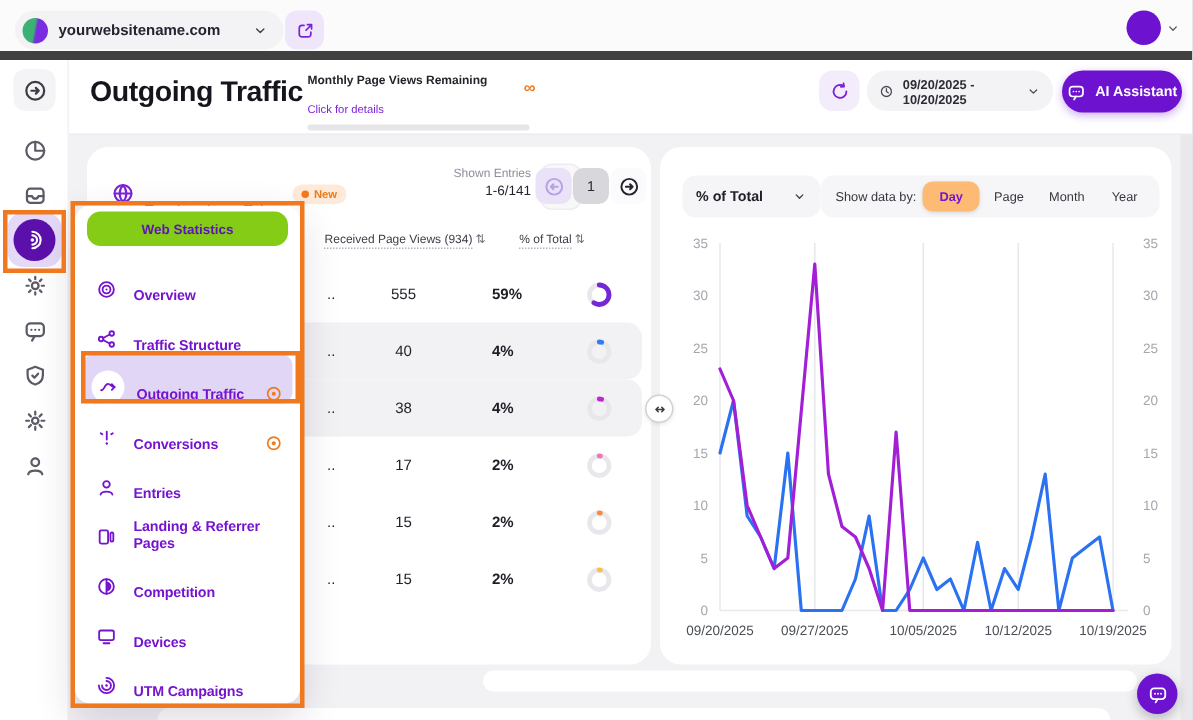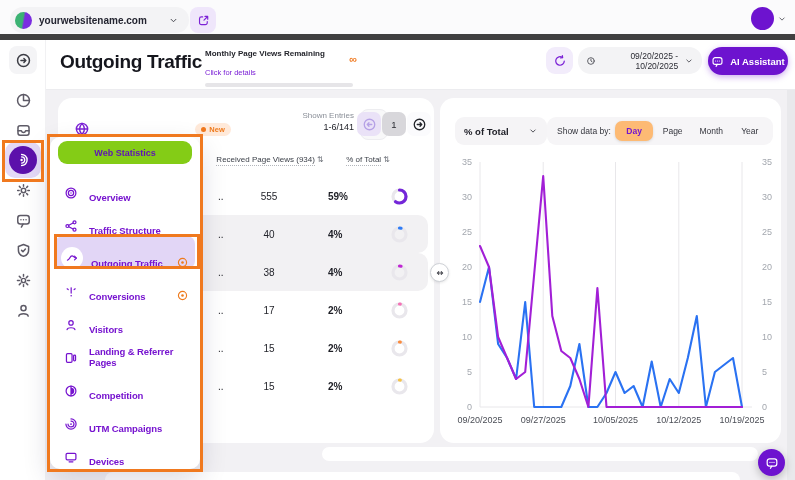--- a/index.html
+++ b/index.html
@@ -38,21 +38,21 @@
   .page-title{position:absolute;left:14px;top:11px;font-size:19px;font-weight:bold;letter-spacing:-.3px;color:#15161d;}
   .quota{position:absolute;left:159px;top:9px;width:150px;}
   .quota-label{font-size:8px;font-weight:bold;color:#24252c;}
   .quota-link{font-size:7.5px;color:#7c22d6;margin-top:10px;}
   .quota-bar{margin-top:6px;width:148px;height:4px;border-radius:2px;background:#e6e5e8;}
   .quota-value{position:absolute;right:-2px;top:5px;font-size:11px;font-weight:bold;color:#f0791f;line-height:1;}
   .refresh-btn{position:absolute;left:500px;top:7px;width:27px;height:27px;border-radius:9px;background:#f2ecfb;color:#7c22d6;display:flex;align-items:center;justify-content:center;}
   .refresh-btn .icn{width:14px;height:14px}
   .date-pill{position:absolute;left:532px;top:7px;width:124px;height:27px;border-radius:13px;background:#f3f3f5;display:flex;align-items:center;gap:6px;padding:0 8px;color:#3a3b43;}
   .date-pill .icn{width:12px;height:12px;color:#4a4b53}
-  .date-text{font-size:8.5px;font-weight:normal;color:#2b2c34;text-align:right;}
+  .date-text{font-size:8.5px;font-weight:bold;color:#2b2c34;}
   .date-chev{width:9px;height:9px;color:#55565e}
   .ai-btn{position:absolute;left:662px;top:7px;width:80px;height:28px;border-radius:14px;background:#6d13cf;color:#fff;display:flex;align-items:center;justify-content:center;gap:6px;box-shadow:0 2px 6px rgba(109,19,207,.35);}
   .ai-btn .icn{width:13px;height:13px}
   .ai-label{font-size:9.5px;font-weight:bold;}
 
   
   .table-card{position:absolute;left:58px;top:98px;width:376px;height:345px;background:#ffffff;border-radius:14px;z-index:1;}
   .chart-card{position:absolute;left:440px;top:98px;width:341px;height:345px;background:#ffffff;border-radius:14px;z-index:1;}
   .strip1{position:absolute;left:322px;top:447px;width:436px;height:14px;background:#ffffff;border-radius:8px;}
   .strip2{position:absolute;left:105px;top:472px;width:635px;height:8px;background:#ffffff;border-radius:12px 12px 0 0;}
@@ -510,21 +510,21 @@
             </svg>
           </span>
         </div>
         <div class="menu-item">
           <span class="mi-icon">
             <svg viewBox="0 0 16 16" fill="none" stroke="currentColor" stroke-width="1.4" stroke-linecap="round" stroke-linejoin="round">
               <circle cx="8" cy="5.6" r="2.5"></circle>
               <path d="M3.5 13.4c.7-3 8.3-3 9 0"></path>
             </svg>
           </span>
-          <span class="mi-label">Visitors</span>
+          <span class="mi-label">Entries</span>
         </div>
         <div class="menu-item">
           <span class="mi-icon">
             <svg viewBox="0 0 16 16" fill="none" stroke="currentColor" stroke-width="1.4" stroke-linecap="round" stroke-linejoin="round">
               <rect x="2.8" y="3" width="6.4" height="10" rx="1.2"></rect>
               <rect x="11" y="4.6" width="2.2" height="6.8" rx="1"></rect>
             </svg>
           </span>
           <span class="mi-label">Landing &amp; Referrer Pages</span>
         </div>
@@ -534,35 +534,35 @@
               <circle cx="8" cy="8" r="5.6"></circle>
               <path d="M8 2.4v11.2"></path>
               <path d="M8 4.3a3.7 3.7 0 0 1 0 7.4z" fill="currentColor" stroke="none"></path>
             </svg>
           </span>
           <span class="mi-label">Competition</span>
         </div>
         <div class="menu-item">
           <span class="mi-icon">
             <svg viewBox="0 0 16 16" fill="none" stroke="currentColor" stroke-width="1.4" stroke-linecap="round" stroke-linejoin="round">
+              <rect x="2.4" y="3.8" width="11.2" height="7.4" rx="1.4"></rect>
+              <path d="M5.8 13.5h4.4"></path>
+            </svg>
+          </span>
+          <span class="mi-label">Devices</span>
+        </div>
+        <div class="menu-item">
+          <span class="mi-icon">
+            <svg viewBox="0 0 16 16" fill="none" stroke="currentColor" stroke-width="1.4" stroke-linecap="round" stroke-linejoin="round">
               <circle cx="8" cy="8" r="1" fill="currentColor" stroke="none"></circle>
               <path d="M8 4.6a3.4 3.4 0 1 1-3.4 3.4"></path>
               <path d="M8 2.2a5.8 5.8 0 1 1-5.8 5.8"></path>
             </svg>
           </span>
           <span class="mi-label">UTM Campaigns</span>
-        </div>
-        <div class="menu-item">
-          <span class="mi-icon">
-            <svg viewBox="0 0 16 16" fill="none" stroke="currentColor" stroke-width="1.4" stroke-linecap="round" stroke-linejoin="round">
-              <rect x="2.4" y="3.8" width="11.2" height="7.4" rx="1.4"></rect>
-              <path d="M5.8 13.5h4.4"></path>
-            </svg>
-          </span>
-          <span class="mi-label">Devices</span>
         </div>
       </div>
   </div>
 
   <div class="ann ann-rail" style="top:140px"></div>
   <div class="ann ann-menu"></div>
   <div class="ann ann-item"></div>
 
   <div class="float-chat">
     <span class="icn">

